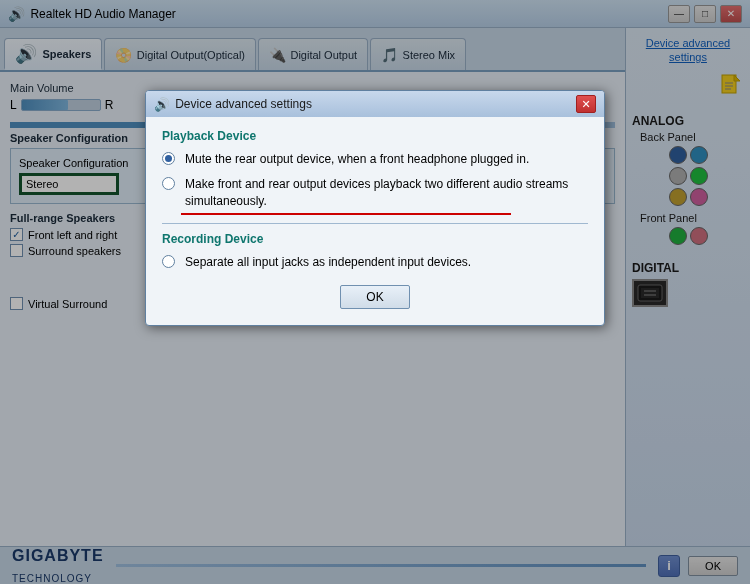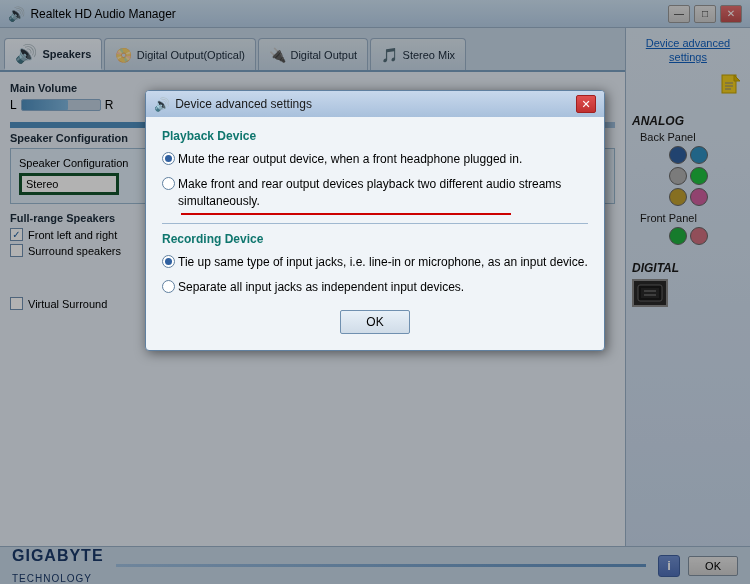--- a/index.html
+++ b/index.html
@@ -84,21 +84,21 @@
     
     #content-area {
       flex: 1;
       background: #e8f0f8;
       padding: 10px;
       position: relative;
     }
 
     #main-volume-label {
       font-size: 11px;
-      font-weight: bold;
+      font-weight: normal;
       color: #1a2a3a;
       margin-bottom: 4px;
     }
     #volume-lr {
       display: flex;
       align-items: center;
       gap: 4px;
       margin-bottom: 10px;
     }
     #volume-slider {
@@ -188,21 +188,20 @@
       margin-bottom: 8px;
       line-height: 1.3;
     }
 
     .sidebar-section-title {
       font-size: 12px;
       font-weight: bold;
       color: #1a1a1a;
       width: 100%;
       margin: 6px 0 3px;
-      font-style: italic;
     }
     .panel-label {
       font-size: 11px;
       color: #1a1a1a;
       width: 100%;
       margin-bottom: 3px;
       padding-left: 8px;
     }
 
     .jack-dots {
@@ -341,21 +340,21 @@
     .modal-section-title {
       font-size: 12px;
       font-weight: bold;
       color: #0f766e;
       margin-bottom: 8px;
     }
 
     .radio-row {
       display: flex;
       align-items: flex-start;
-      gap: 3px;
+      gap: 10px;
       margin-bottom: 8px;
       font-size: 12px;
       line-height: 1.4;
     }
     .radio-btn {
       width: 13px;
       height: 13px;
       border-radius: 50%;
       border: 1px solid #6080a0;
       background: white;
@@ -575,24 +574,20 @@
       <div class="radio-row">
         <div class="radio-btn"></div>
         <span class="radio-text">Make front and rear output devices playback two different audio streams simultaneously.</span>
       </div>
       <div id="red-underline"></div>
 
       <hr id="modal-divider">
 
       <div class="modal-section-title">Recording Device</div>
 
-      <div class="radio-row">
-        <div class="radio-btn selected"></div>
-        <span class="radio-text">Tie up same type of input jacks, i.e. line-in or microphone, as an input device.</span>
-      </div>
 
       <div class="radio-row">
         <div class="radio-btn"></div>
         <span class="radio-text">Separate all input jacks as independent input devices.</span>
       </div>
 
       <div id="modal-buttons">
         <div class="modal-btn">OK</div>
       </div>
 

